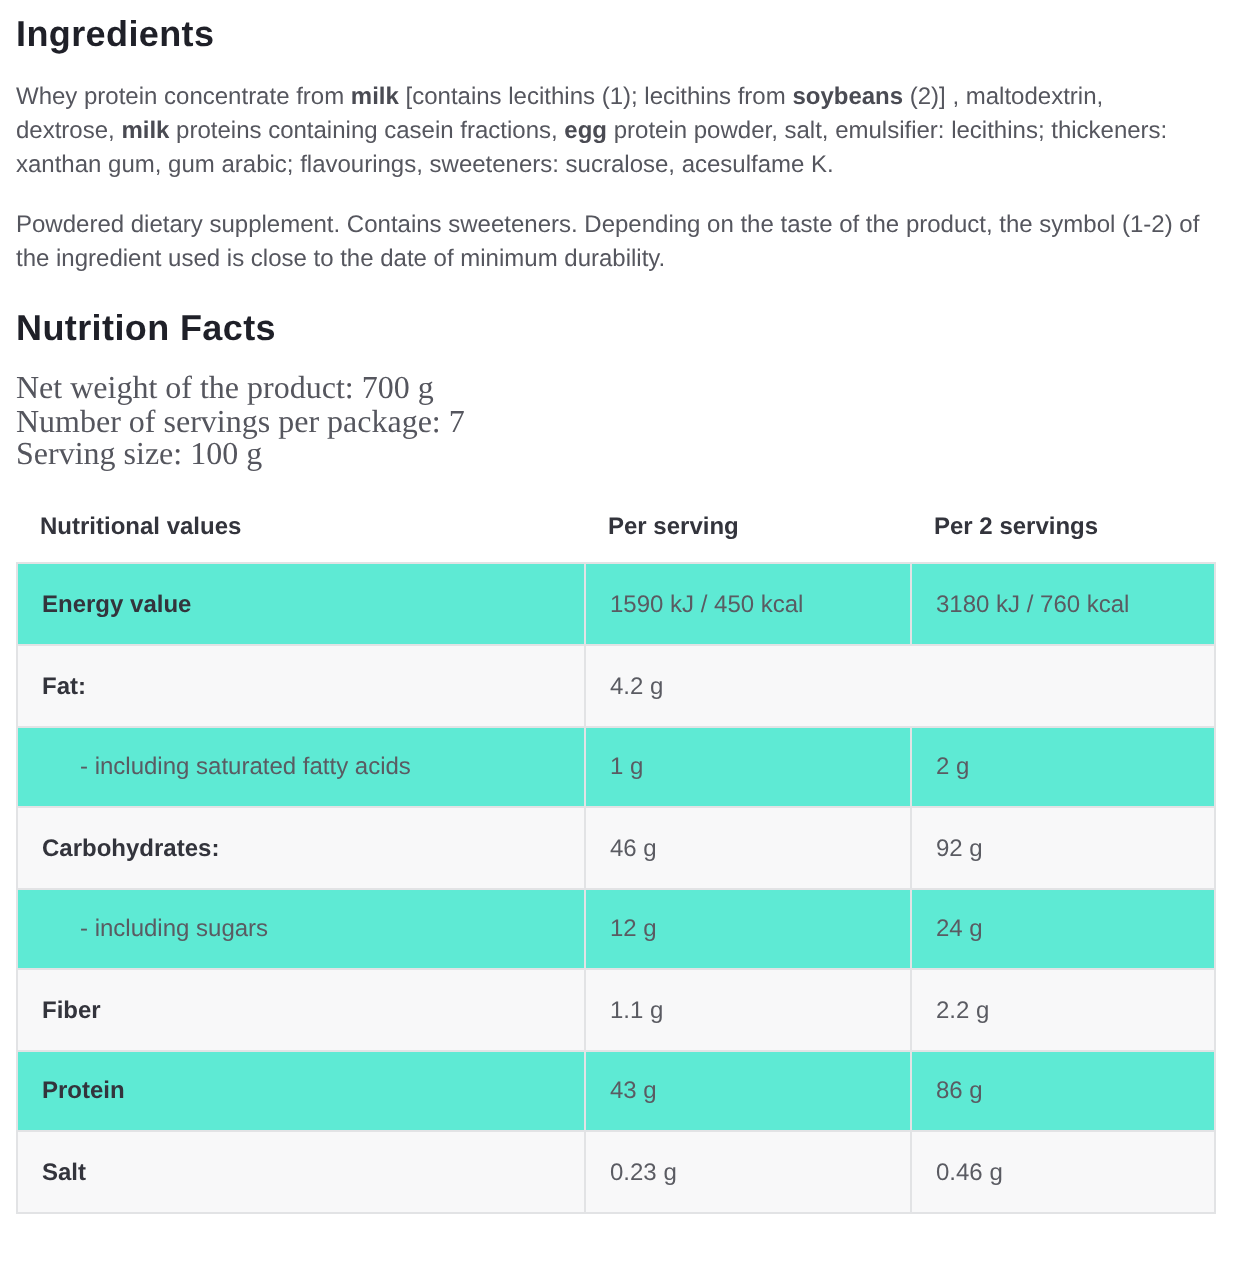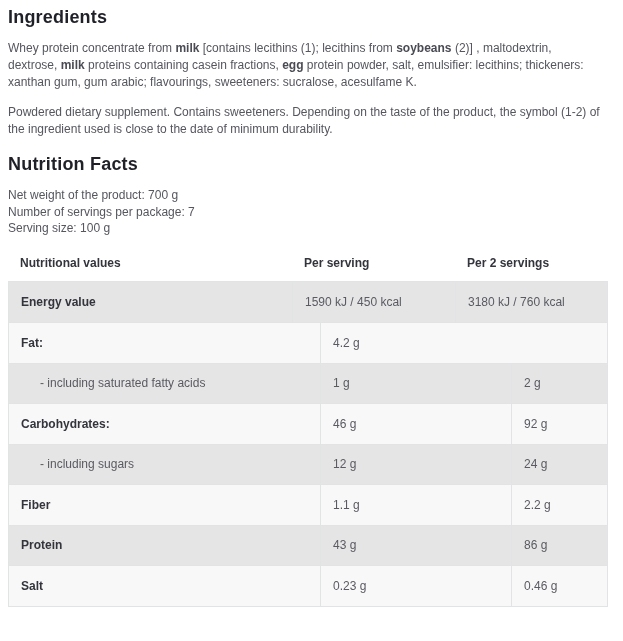--- a/index.html
+++ b/index.html
@@ -25,50 +25,51 @@
     color: var(--body-text, #55565e);
     margin: 0 0 13px 0;
     max-width: 607px;
   }
   .para .b { font-weight: 700; color: #4a4b53; }
 
   .nf-title { margin-top: 16px; }
 
   .meta { margin: 0 0 8px 0; }
   .meta div {
-    font-size: 12px;
+    font-size: 16px;
     line-height: 16.5px;
     color: var(--body-text, #55565e);
+    font-family: Liberation Serif, serif;
   }
 
   .nv-header {
     width: 600px;
     height: 36px;
     display: grid;
     grid-template-columns: 284px 163px 153px;
     align-items: center;
   }
   .nv-header div {
     padding-left: 12px;
     font-size: 12px;
     font-weight: 700;
     color: var(--label-text, #33343c);
   }
 
   .nv-table {
     width: 600px;
     border: 1px solid var(--table-border, #e2e3e5);
-    background: #e5e5e5;
+    background: #5eead4;
   }
   .nv-row {
     display: grid;
     grid-template-columns: 283px 163px 152px;
     height: 40.5px;
   }
-  .nv-row + .nv-row { border-top: 1px solid var(--table-border, #e2e3e5); gap: 28px; }
+  .nv-row + .nv-row { border-top: 1px solid var(--table-border, #e2e3e5); }
   .nv-row:nth-child(even) { background: var(--row-alt-background, #f8f8f9); }
   .nv-row .cell {
     display: flex;
     align-items: center;
     padding-left: 12px;
     font-size: 12px;
     color: var(--value-text, #5a5b62);
     overflow: hidden;
     white-space: nowrap;
   }

